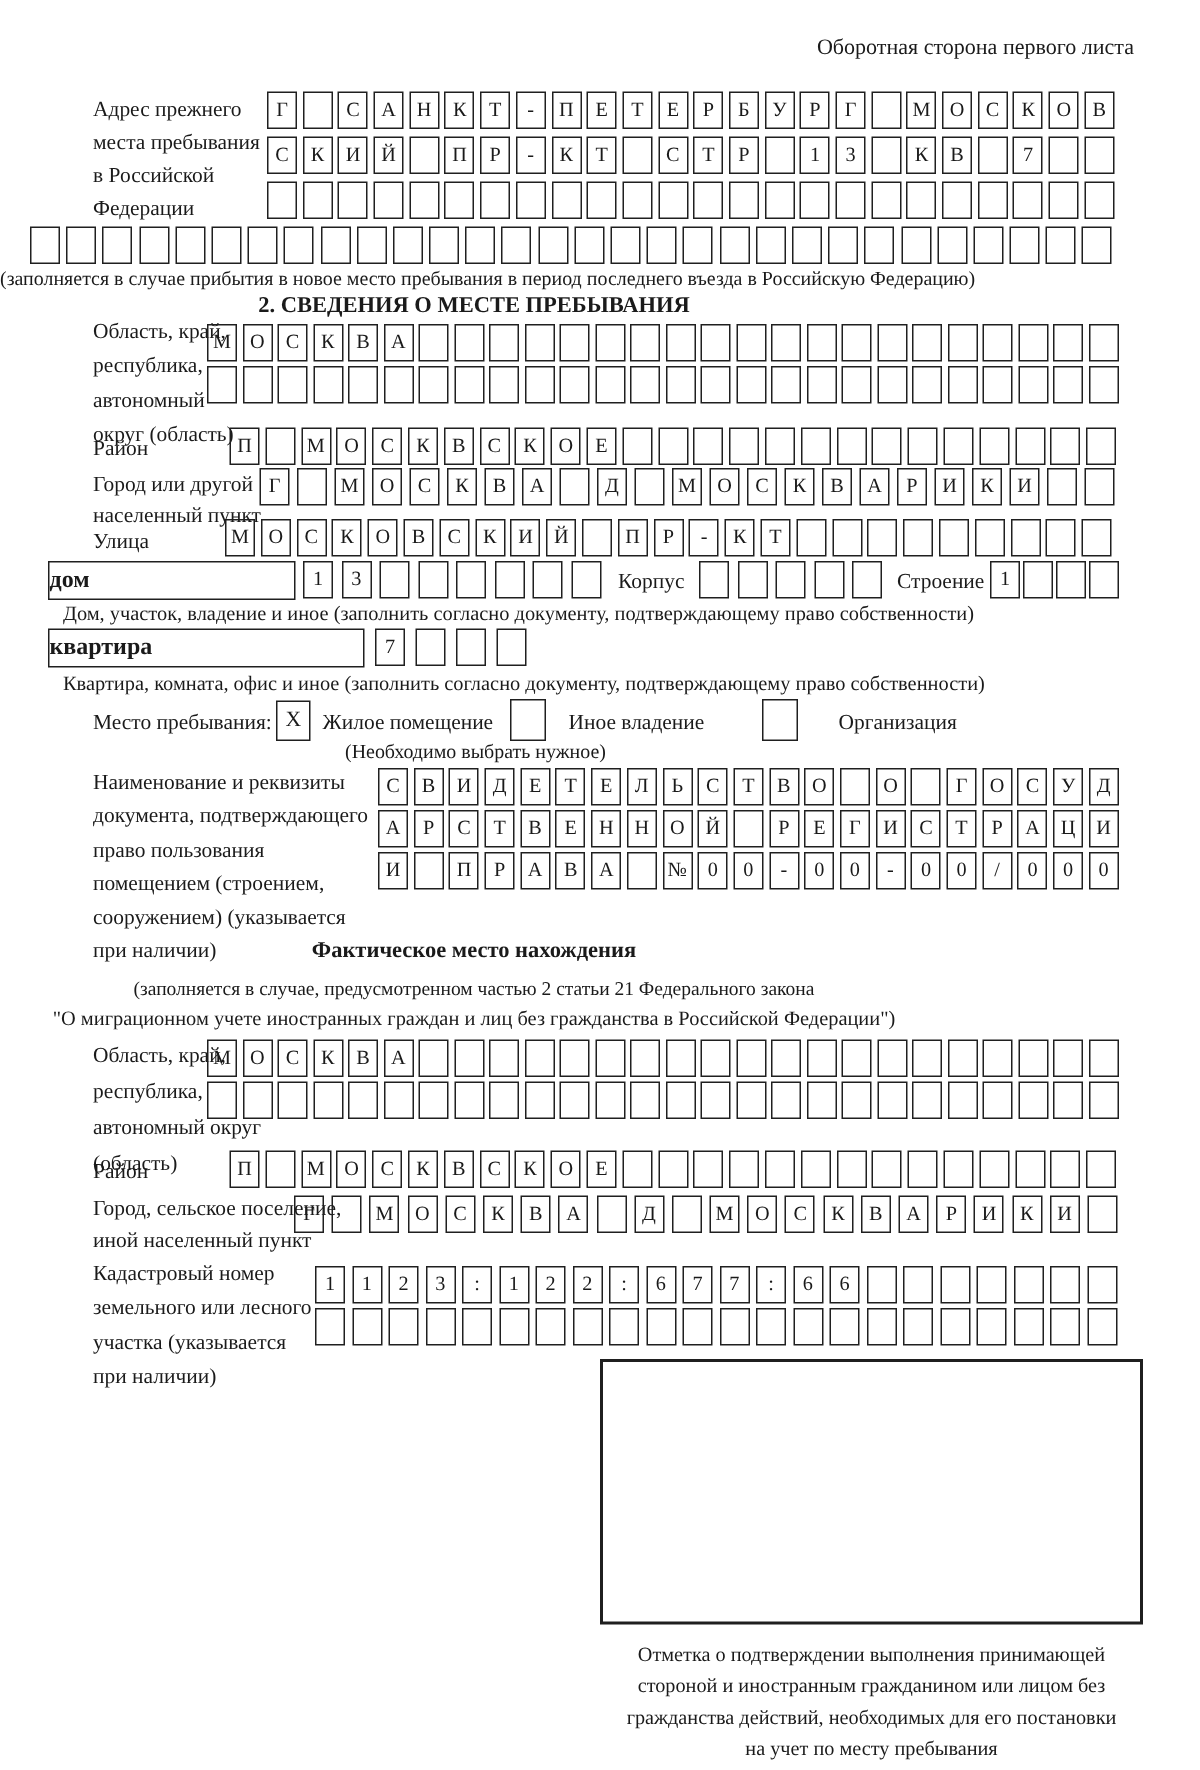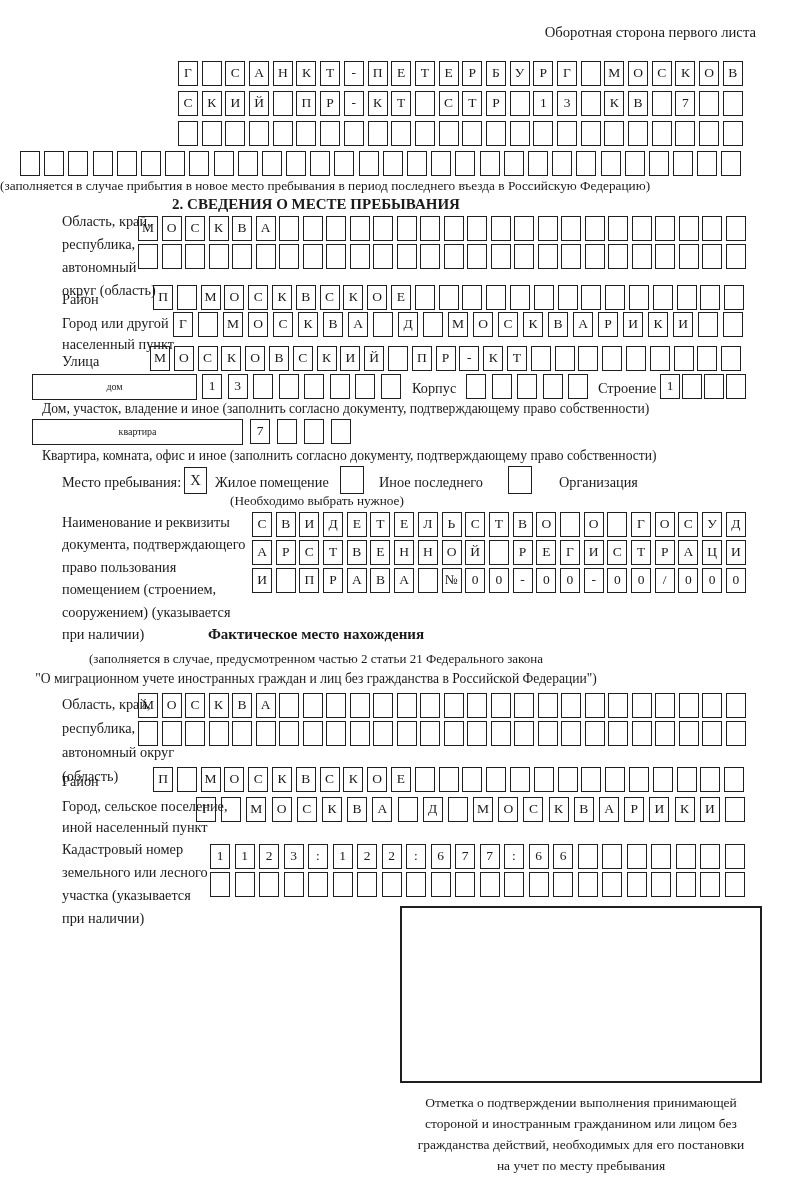--- a/index.html
+++ b/index.html
@@ -17,32 +17,33 @@
   .gA .cbox{margin-right:3.5px;}  
   .gB .cbox{margin-right:3.8px;}  
   .gC .cbox{margin-right:4.2px;}  
   .gD .cbox{margin-right:5px;}    
   .gE .cbox{margin-right:5.5px;}  
   .gF .cbox{margin-right:7px;}    
   .gG .cbox{margin-right:4.5px;}  
   .gH .cbox{margin-right:5.2px;}  
   .gI .cbox{margin-right:2px;}    
   .labelbox{box-sizing:border-box;border:1.7px solid #1f1f1f;height:26px;
-            text-align:center;font-size:10px;line-height:23px;}
+            font-size:16px;line-height:23px;font-weight:bold;}
   .chk{box-sizing:border-box;border:1.7px solid #1f1f1f;width:23px;height:27px;
        text-align:center;font-size:14.5px;line-height:24px;}
   .stampbox{box-sizing:border-box;border:2px solid #1f1f1f;background:#fff;}
 </style>
 </head>
 <body>
 
 <div class="page">
 
   <div class="abs cap" style="top:24px;right:44px;font-size:14.7px;">Оборотная сторона первого листа</div>
 
+  <div class="abs lbl" style="left:62px;top:62px;">Адрес прежнего<br>места пребывания<br>в Российской<br>Федерации</div>
   <div class="abs boxrow" style="left:178px;top:61px;">
       <span class="cbox">Г</span>
       <span class="cbox"></span>
       <span class="cbox">С</span>
       <span class="cbox">А</span>
       <span class="cbox">Н</span>
       <span class="cbox">К</span>
       <span class="cbox">Т</span>
       <span class="cbox">-</span>
       <span class="cbox">П</span>
@@ -327,21 +328,21 @@
       <span class="cbox"></span>
       <span class="cbox"></span>
       <span class="cbox"></span>
     </div>
   <div class="abs cap" style="left:42px;top:448px;font-size:13.6px;">Квартира, комната, офис и иное (заполнить согласно документу, подтверждающему право собственности)</div>
 
   <div class="abs lbl" style="left:62px;top:471px;">Место пребывания:</div>
   <div class="abs chk" style="left:184px;top:467px;">X</div>
   <div class="abs lbl" style="left:215px;top:471px;">Жилое помещение</div>
   <div class="abs chk" style="left:340px;top:466px;width:24px;height:28px;"></div>
-  <div class="abs lbl" style="left:379px;top:471px;">Иное последнего</div>
+  <div class="abs lbl" style="left:379px;top:471px;">Иное владение</div>
   <div class="abs chk" style="left:508px;top:466px;width:24px;height:28px;"></div>
   <div class="abs lbl" style="left:559px;top:471px;">Организация</div>
   <div class="abs cap" style="left:218px;top:493px;margin-left:12px;">(Необходимо выбрать нужное)</div>
 
   <div class="abs lbl" style="left:62px;top:511px;line-height:22.4px;">Наименование и реквизиты<br>документа, подтверждающего<br>право пользования<br>помещением (строением,<br>сооружением) (указывается<br>при наличии)</div>
   <div class="abs boxrow" style="left:252px;top:512px;">
       <span class="cbox">С</span>
       <span class="cbox">В</span>
       <span class="cbox">И</span>
       <span class="cbox">Д</span>

